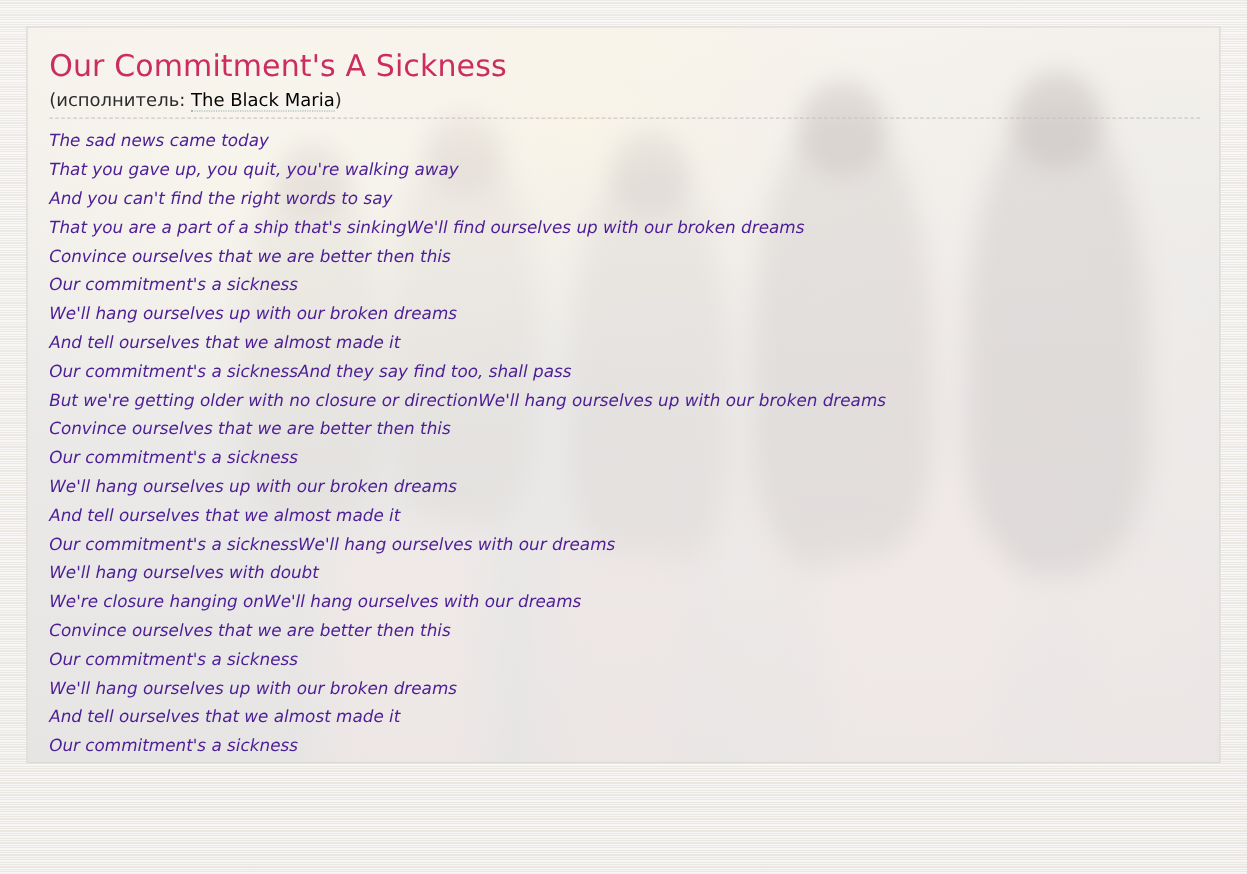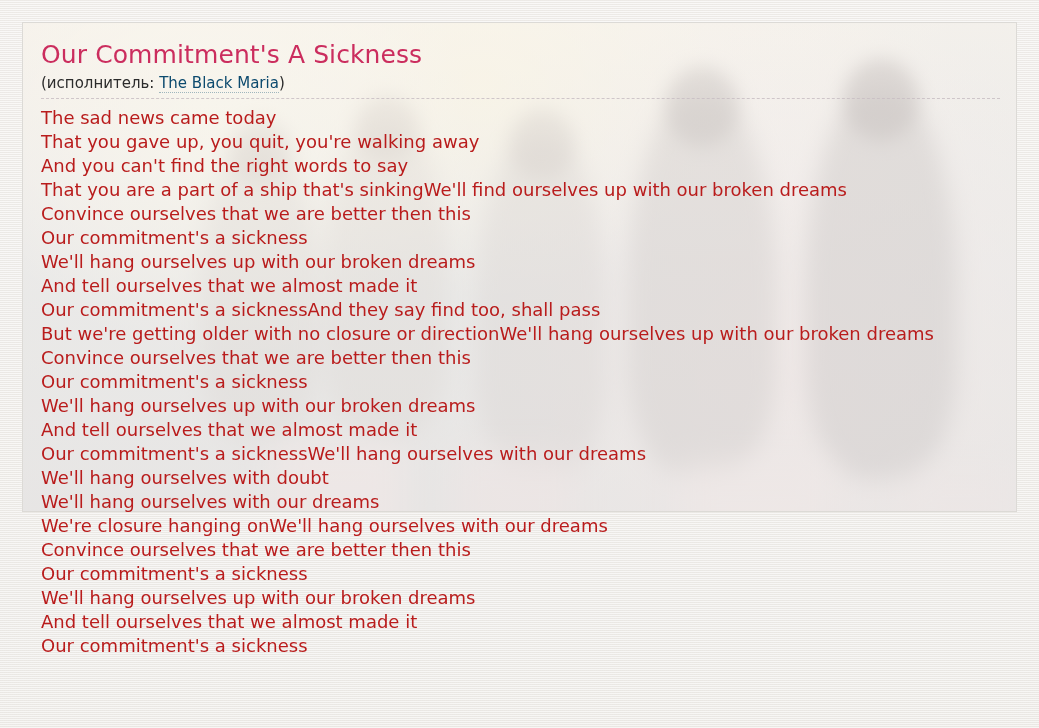--- a/index.html
+++ b/index.html
@@ -24,21 +24,21 @@
       repeating-linear-gradient(0deg, rgba(255,255,255,0.55) 0px, rgba(255,255,255,0.55) 1px, rgba(232,229,225,0.55) 1px, rgba(232,229,225,0.55) 2px),
       linear-gradient(180deg, #f2f0ed 0%, #edebe7 100%);
   }
 
   
   .content-card {
     position: absolute;
     left: 22px;
     top: 22px;
     width: 995px;
-    height: 490px;
+    height: 614px;
     border: 1px solid #dcdad6;
     box-sizing: border-box;
     overflow: visible;
     background-color: #e4e5e4;
   }
 
   
   .bg-photo {
     position: absolute;
     inset: 0;
@@ -121,41 +121,42 @@
   }
 
   .artist-line {
     margin: 2px 0 0 0;
     font-size: 15px;
     line-height: 20px;
     color: #2b2b2b;
     white-space: nowrap;
   }
   .artist-link {
-    color: #0c4a6e;
+    color: #000000;
     text-decoration: none;
     border-bottom: 1px dotted #9fb6bd;
     cursor: pointer;
   }
 
   .header-rule {
     margin: 5px 0 0 0;
     width: 959px;
     height: 0;
     border: 0;
     border-top: 1px dashed #c9bfc4;
     opacity: 0.85;
   }
 
   .lyrics {
     margin: 7px 0 0 0;
-    font-size: 18px;
+    font-size: 14px;
     line-height: 24px;
-    color: #b91c1c;
-    white-space: nowrap;
+    color: #4c1d95;
+    white-space: nowrap;
+    font-style: italic;
   }
   .lyric-line {
     white-space: nowrap;
   }
 </style>
 </head>
 <body>
 
 <div class="page-frame">
 
@@ -198,21 +199,20 @@
           <div class="lyric-line">We'll hang ourselves up with our broken dreams</div>
           <div class="lyric-line">And tell ourselves that we almost made it</div>
           <div class="lyric-line">Our commitment's a sicknessAnd they say find too, shall pass</div>
           <div class="lyric-line">But we're getting older with no closure or directionWe'll hang ourselves up with our broken dreams</div>
           <div class="lyric-line">Convince ourselves that we are better then this</div>
           <div class="lyric-line">Our commitment's a sickness</div>
           <div class="lyric-line">We'll hang ourselves up with our broken dreams</div>
           <div class="lyric-line">And tell ourselves that we almost made it</div>
           <div class="lyric-line">Our commitment's a sicknessWe'll hang ourselves with our dreams</div>
           <div class="lyric-line">We'll hang ourselves with doubt</div>
-          <div class="lyric-line">We'll hang ourselves with our dreams</div>
           <div class="lyric-line">We're closure hanging onWe'll hang ourselves with our dreams</div>
           <div class="lyric-line">Convince ourselves that we are better then this</div>
           <div class="lyric-line">Our commitment's a sickness</div>
           <div class="lyric-line">We'll hang ourselves up with our broken dreams</div>
           <div class="lyric-line">And tell ourselves that we almost made it</div>
           <div class="lyric-line">Our commitment's a sickness</div>
         </div>
 
     </div>
   </div>

